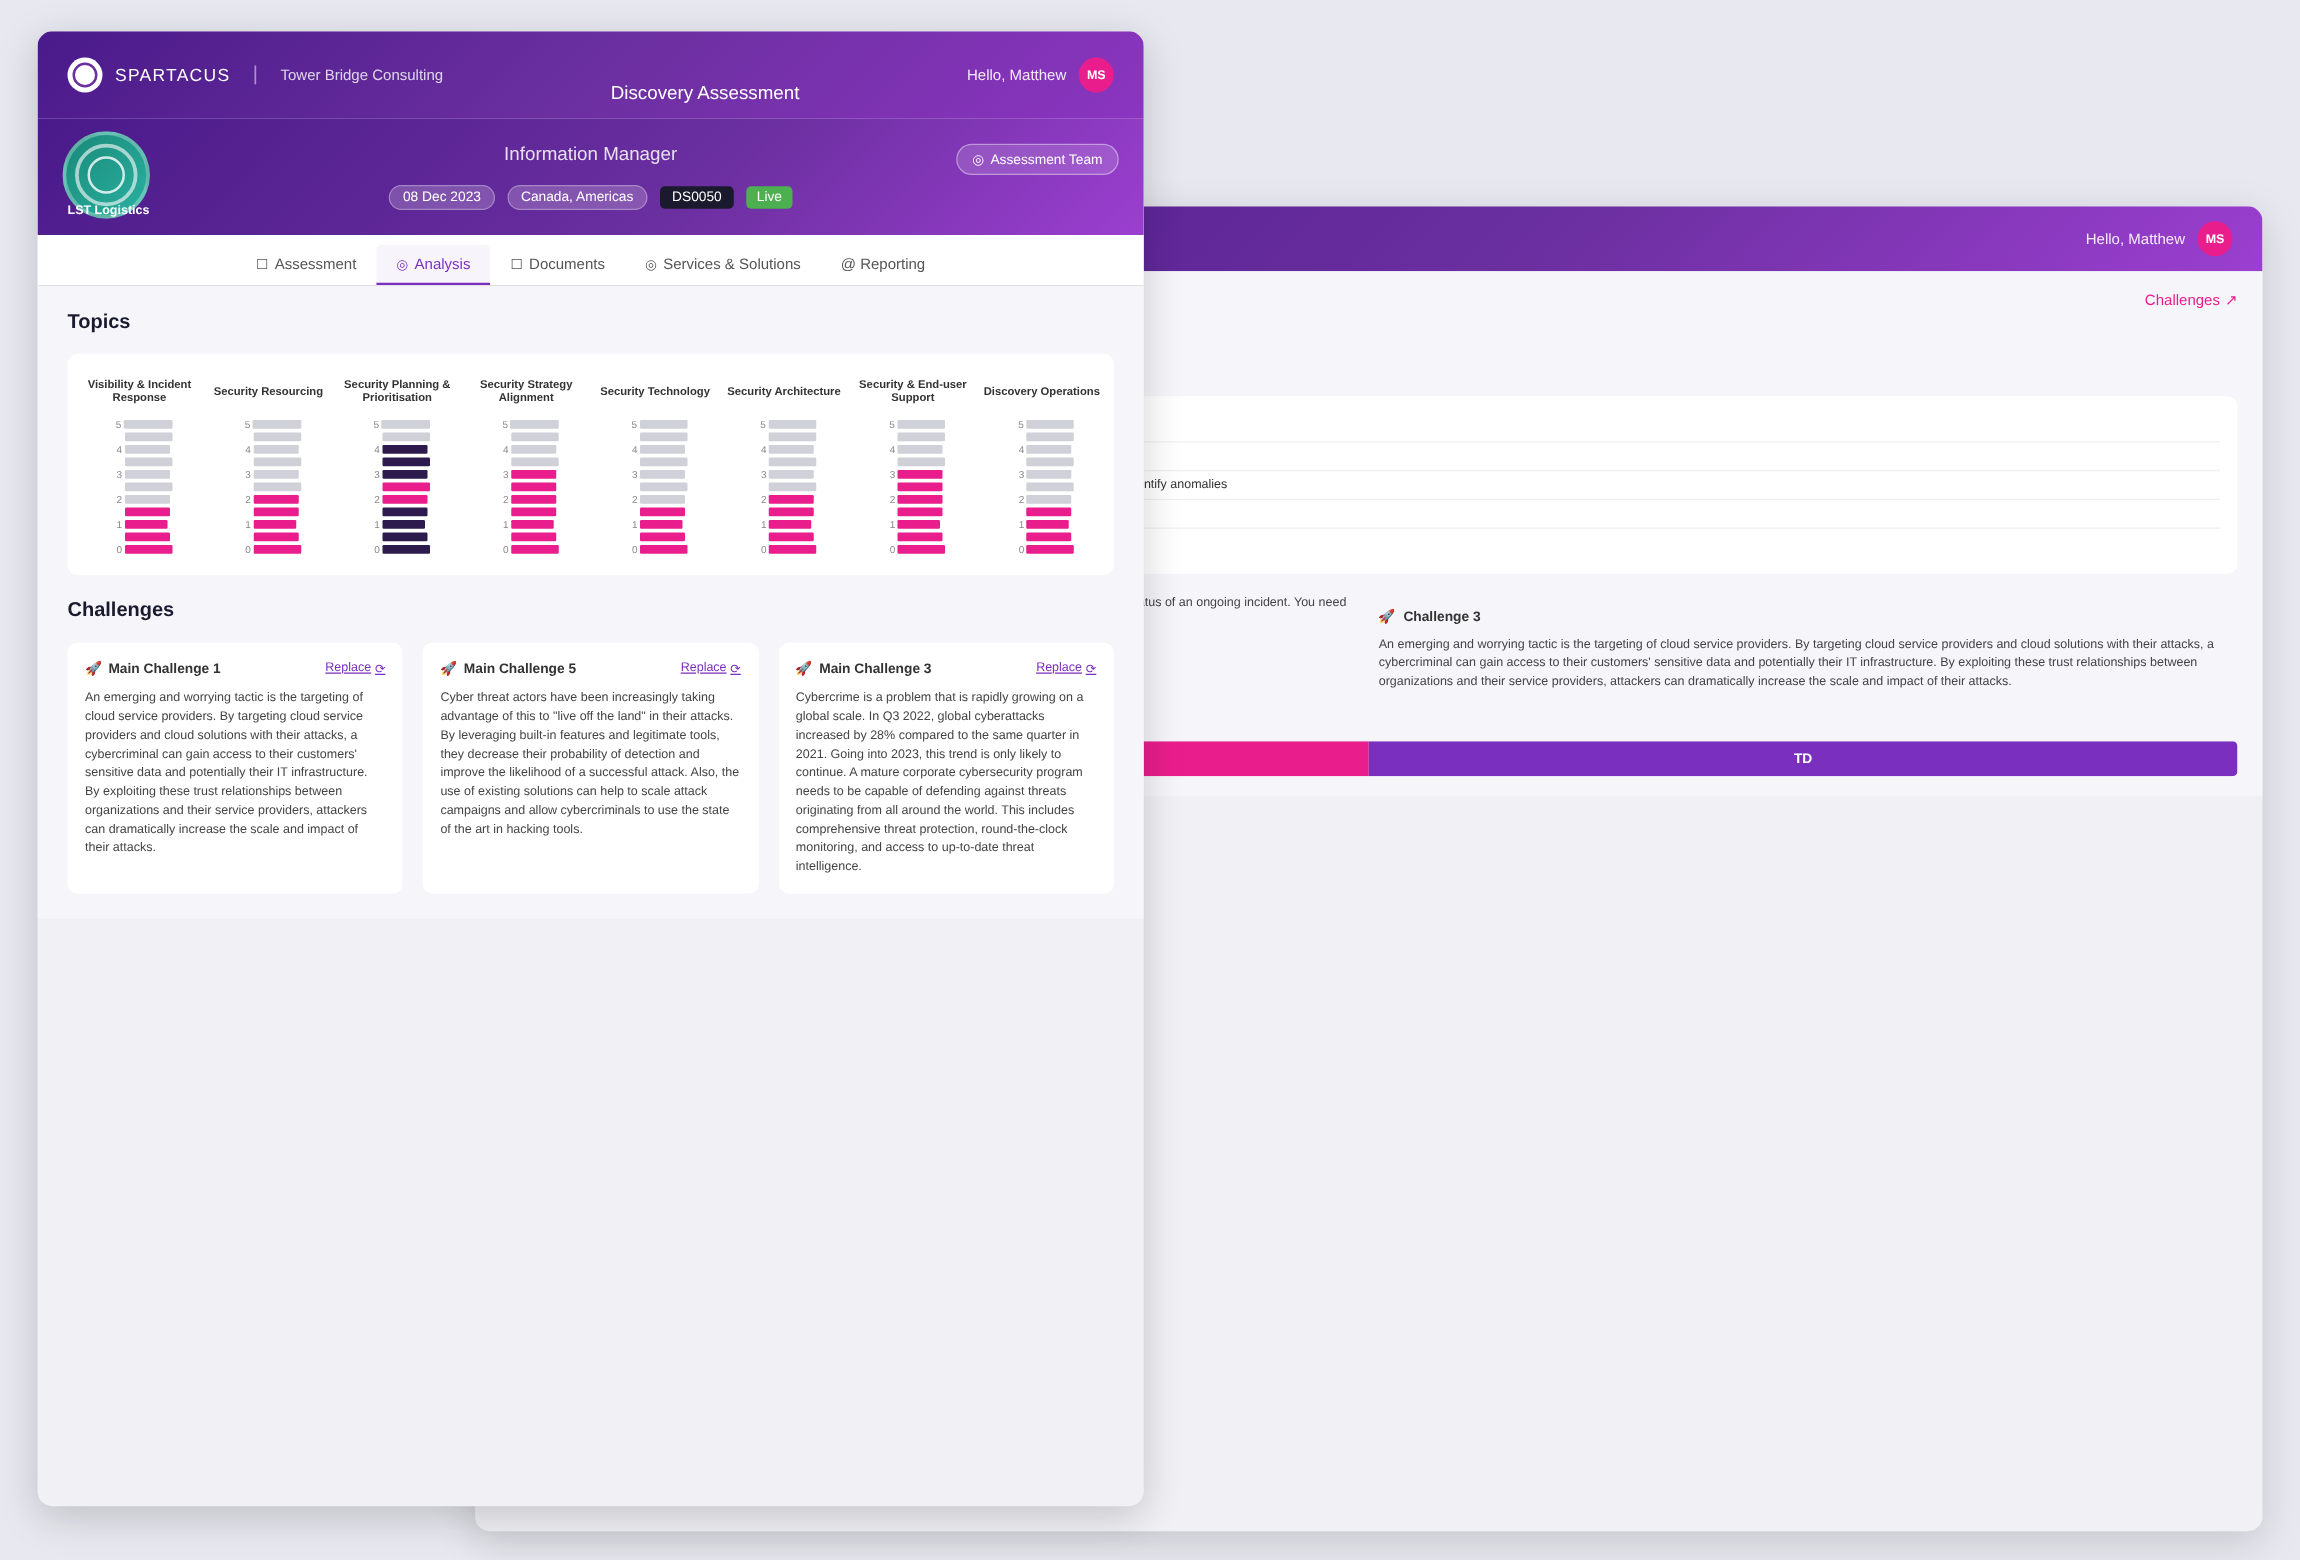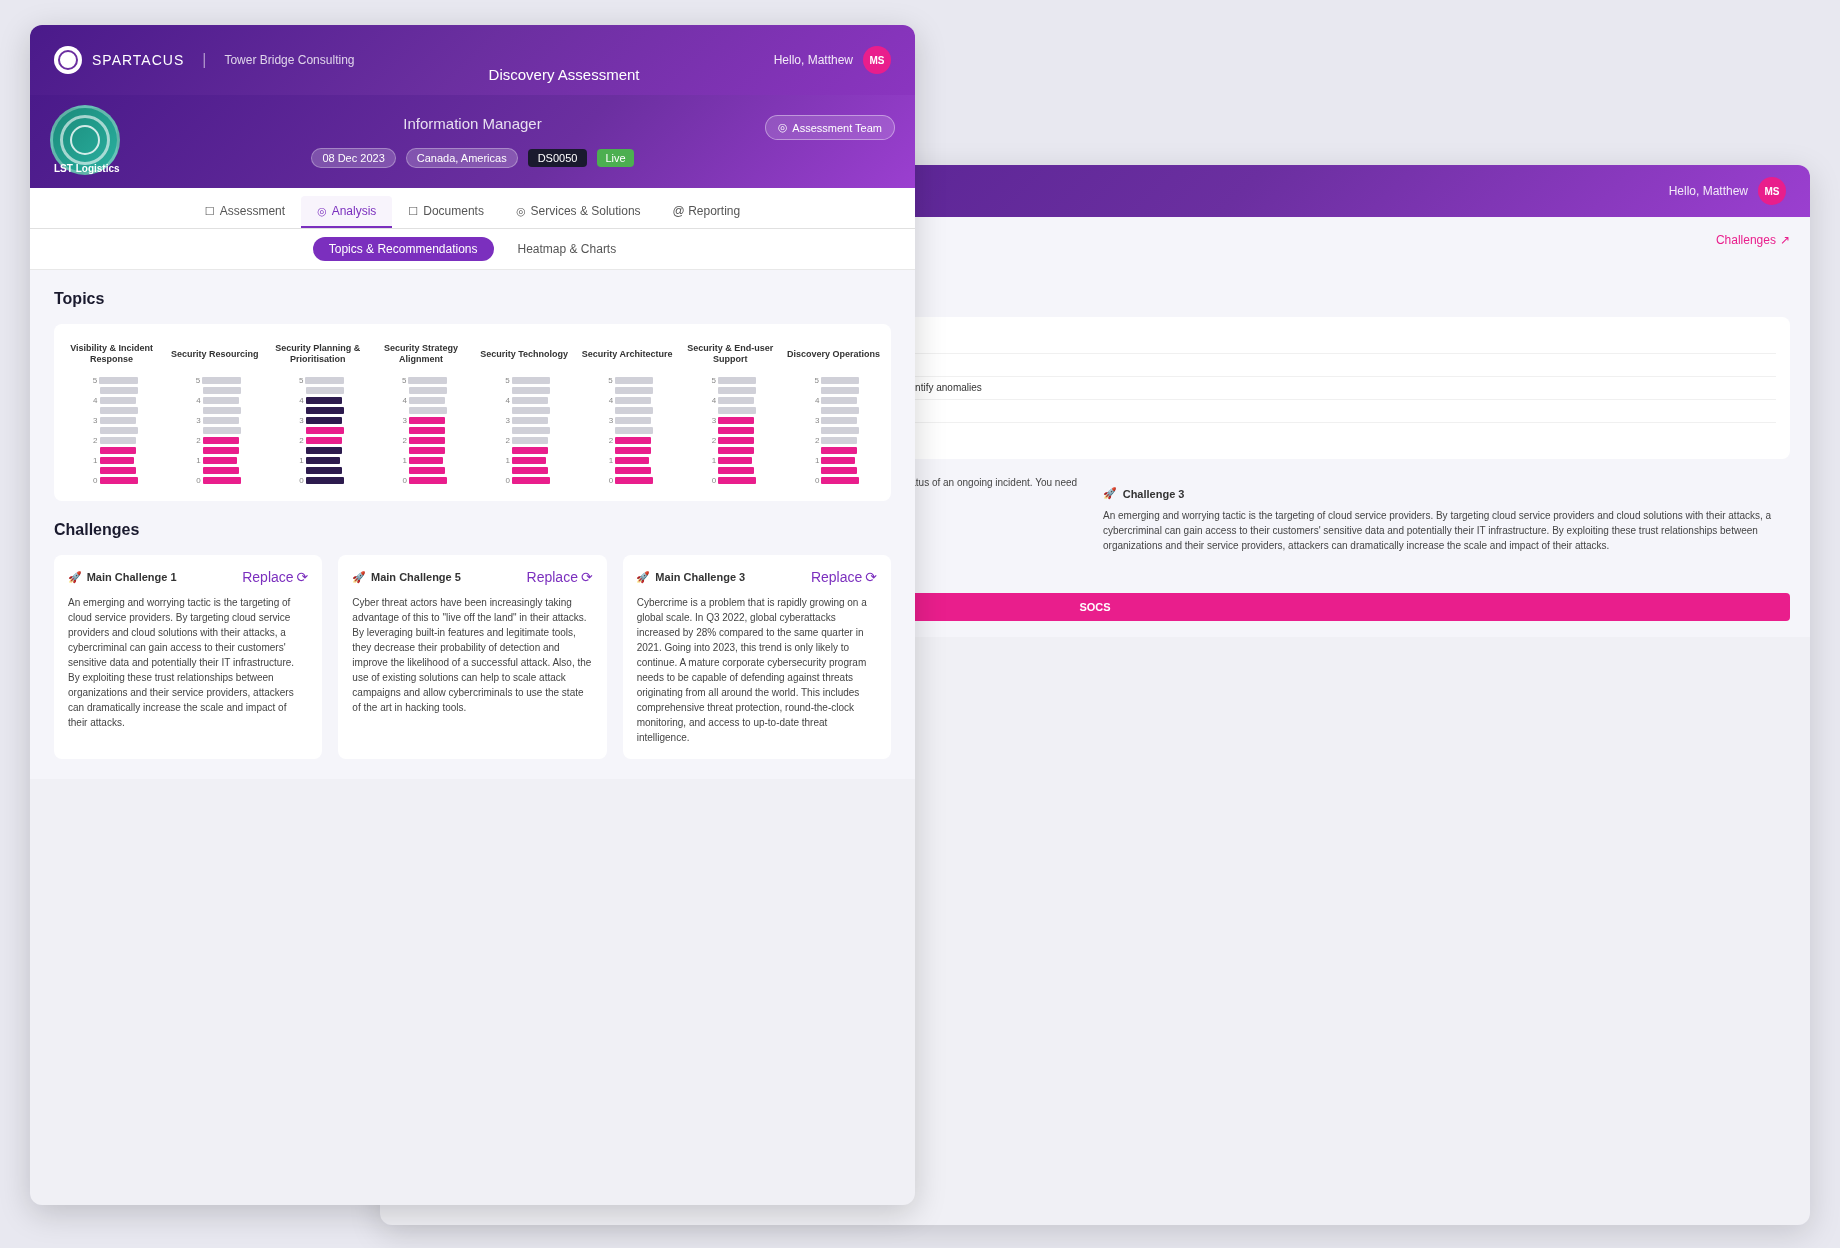--- a/index.html
+++ b/index.html
@@ -158,21 +158,21 @@
     
     .challenges-grid {
       display: grid;
       grid-template-columns: repeat(3, 1fr);
       gap: 16px;
       margin-top: 8px;
     }
     .challenge-card { background: white; border-radius: 8px; padding: 14px; }
     .challenge-header { display: flex; align-items: center; justify-content: space-between; margin-bottom: 10px; }
     .challenge-label { font-size: 11px; font-weight: 600; color: #333; display: flex; align-items: center; gap: 5px; }
-    .challenge-replace { font-size: 14px; color: #7b2fbe; cursor: pointer; display: flex; gap: 3px; }
+    .challenge-replace { font-size: 10px; color: #7b2fbe; cursor: pointer; display: flex; gap: 3px; text-decoration: underline; }
     .challenge-text { font-size: 10px; color: #444; line-height: 1.5; }
 
     
     .bg-header {
       background: linear-gradient(135deg, #4a1a8a 0%, #6b2fa0 60%, #9b3fd0 100%);
       padding: 12px 24px;
       display: flex;
       align-items: center;
       justify-content: space-between;
     }
@@ -324,20 +324,21 @@
         </div>
         <div class="challenge3-text">An emerging and worrying tactic is the targeting of cloud service providers. By targeting cloud service providers and cloud solutions with their attacks, a cybercriminal can gain access to their customers' sensitive data and potentially their IT infrastructure. By exploiting these trust relationships between organizations and their service providers, attackers can dramatically increase the scale and impact of their attacks.</div>
       </div>
     </div>
 
     
     <div class="solutions-section">
       <div class="solutions-title">olutions</div>
       <div class="solutions-bar">
         <div class="sol-pink">SOCS</div>
+        <div class="sol-purple">TD</div>
       </div>
     </div>
   </div>
 </div>
 
 <div class="main-window">
 
   <div class="header">
     <div class="header-left">
       <div class="header-logo">
@@ -392,24 +393,20 @@
     </div>
     <div class="nav-tab">
       <span class="nav-tab-icon">◎</span>
       <span>Services &amp; Solutions</span>
     </div>
     <div class="nav-tab">
       <span>@ Reporting</span>
     </div>
   </div>
 
-  <div class="sub-tabs">
-    <div class="sub-tab active">Topics &amp; Recommendations</div>
-    <div class="sub-tab">Heatmap &amp; Charts</div>
-  </div>
 
   <div class="content">
     <div class="section-title">Topics</div>
 
     <div class="chart-grid">
 
       <div class="chart-col">
         <div class="chart-col-title">Visibility &amp; Incident Response</div>
         <div class="bar-group">
           <div class="bar-row">

